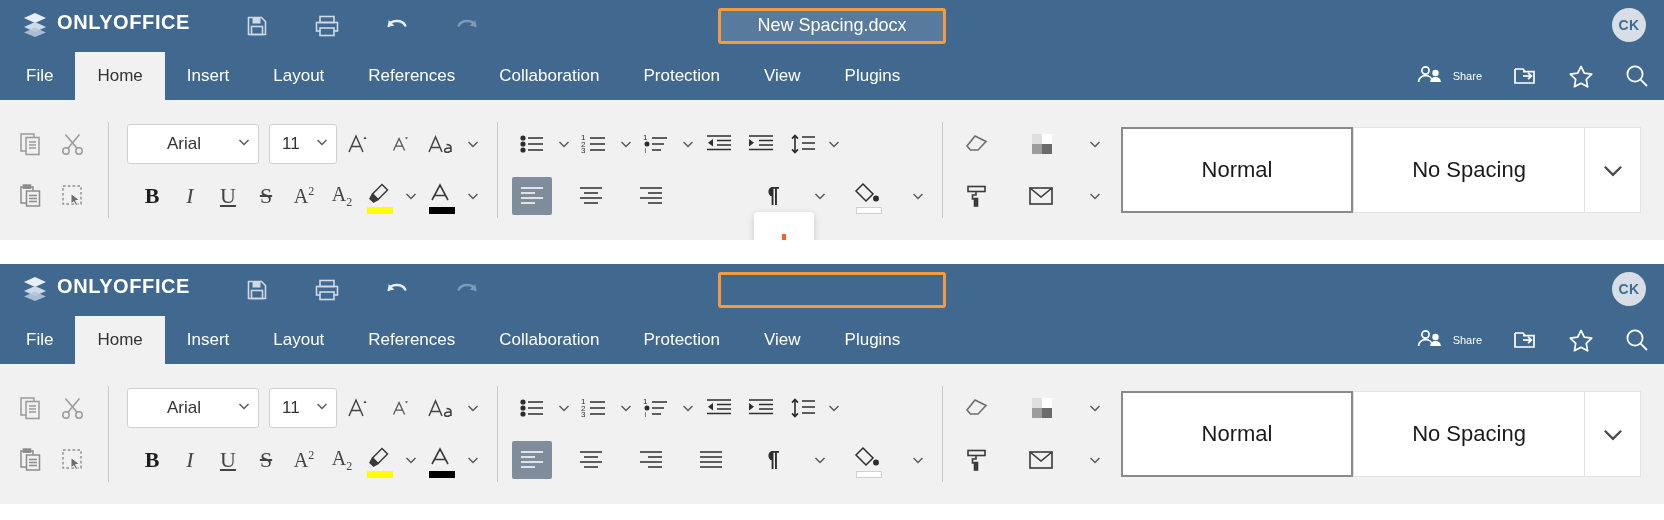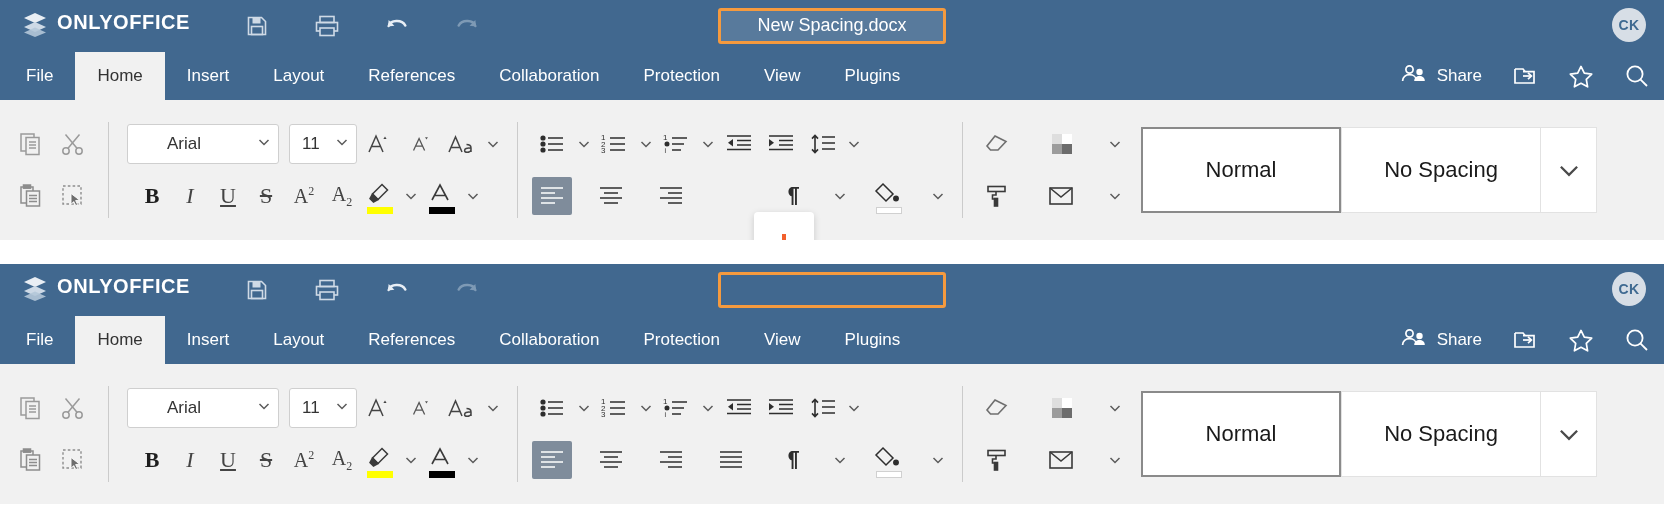--- a/index.html
+++ b/index.html
@@ -78,21 +78,21 @@
     color: #ffffff; font-size: 17px;
     white-space: nowrap;
   }
   .tab:first-child { margin-left: 4px; }
   .tab.active { background: #F1F1F1; color: #333333; }
 
   .tabbar-right {
     position: absolute; right: 14px; top: 0; height: 48px;
     display: flex; align-items: center; gap: 30px;
   }
-  .share-btn { display: flex; align-items: center; gap: 10px; color:#fff; font-size: 17px; }
+  .share-btn { display: flex; align-items: center; gap: 10px; color:#fff; font-size: 11px; }
   .tb-icon { width: 26px; height: 26px; display:flex; align-items:center; justify-content:center; }
 
   
   .ribbon {
     position: relative;
     height: 140px;
     background: #F1F1F1;
     display: flex; align-items: stretch;
     padding-left: 10px;
   }
@@ -117,30 +117,30 @@
 
   
   .combo {
     height: 40px; background: #ffffff;
     border: 1px solid #CFCFCF; border-radius: 3px;
     display: flex; align-items: center;
     padding: 0 6px 0 12px;
     font-size: 17px; color: #333;
   }
   .combo .val { flex: 1; }
-  .combo.font { width: 152px; margin-left: 4px; padding-left: 39px; }
+  .combo.font { width: 132px; margin-left: 4px; padding-left: 39px; }
   .combo.size { width: 68px; margin-left: 10px; }
 
   
   .styles {
     display: flex; align-items: center;
     margin-left: 16px; align-self: center;
   }
   .style-card {
-    width: 200px; height: 86px;
+    width: 232px; height: 86px;
     background: #ffffff;
     border: 1px solid #E2E2E2;
     display: flex; align-items: center; justify-content: center;
     font-size: 22px; color: #1a1a1a;
   }
   .style-card.selected { border: 2px solid #8A8A8A; }
   .style-more {
     width: 56px; height: 86px; background: #ffffff;
     border: 1px solid #E2E2E2; border-left: none;
     display: flex; align-items: center; justify-content: center;

